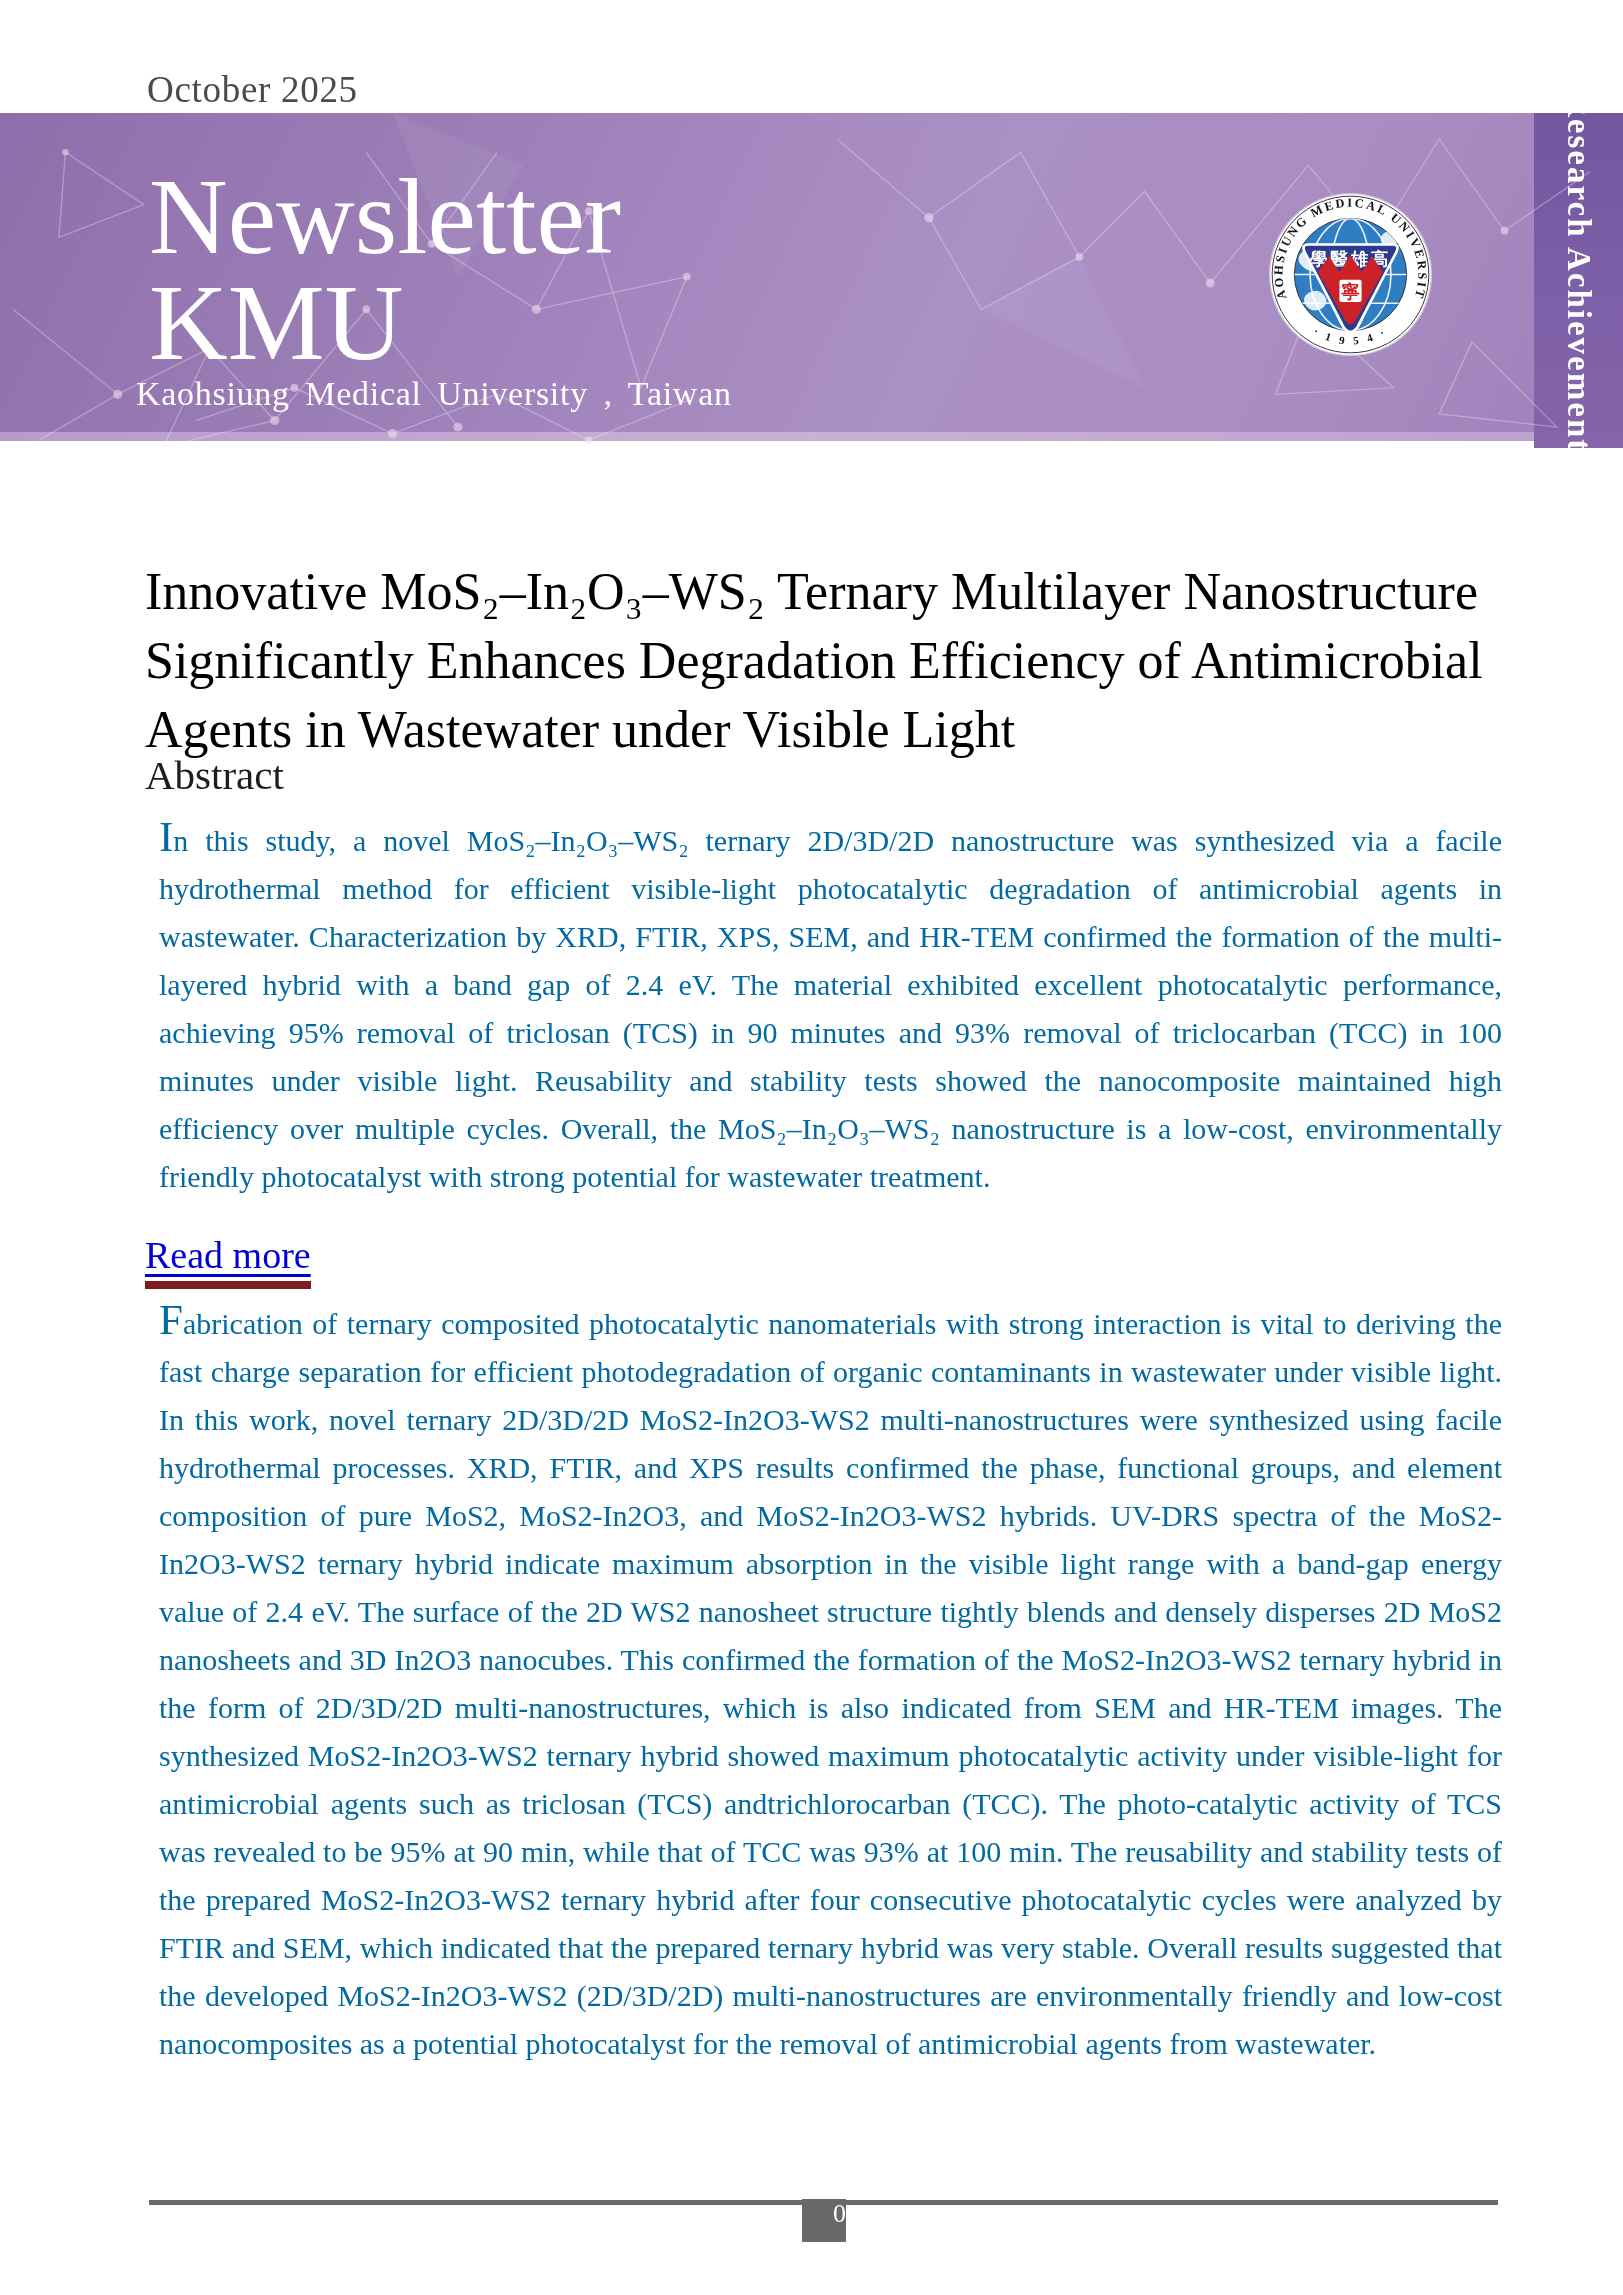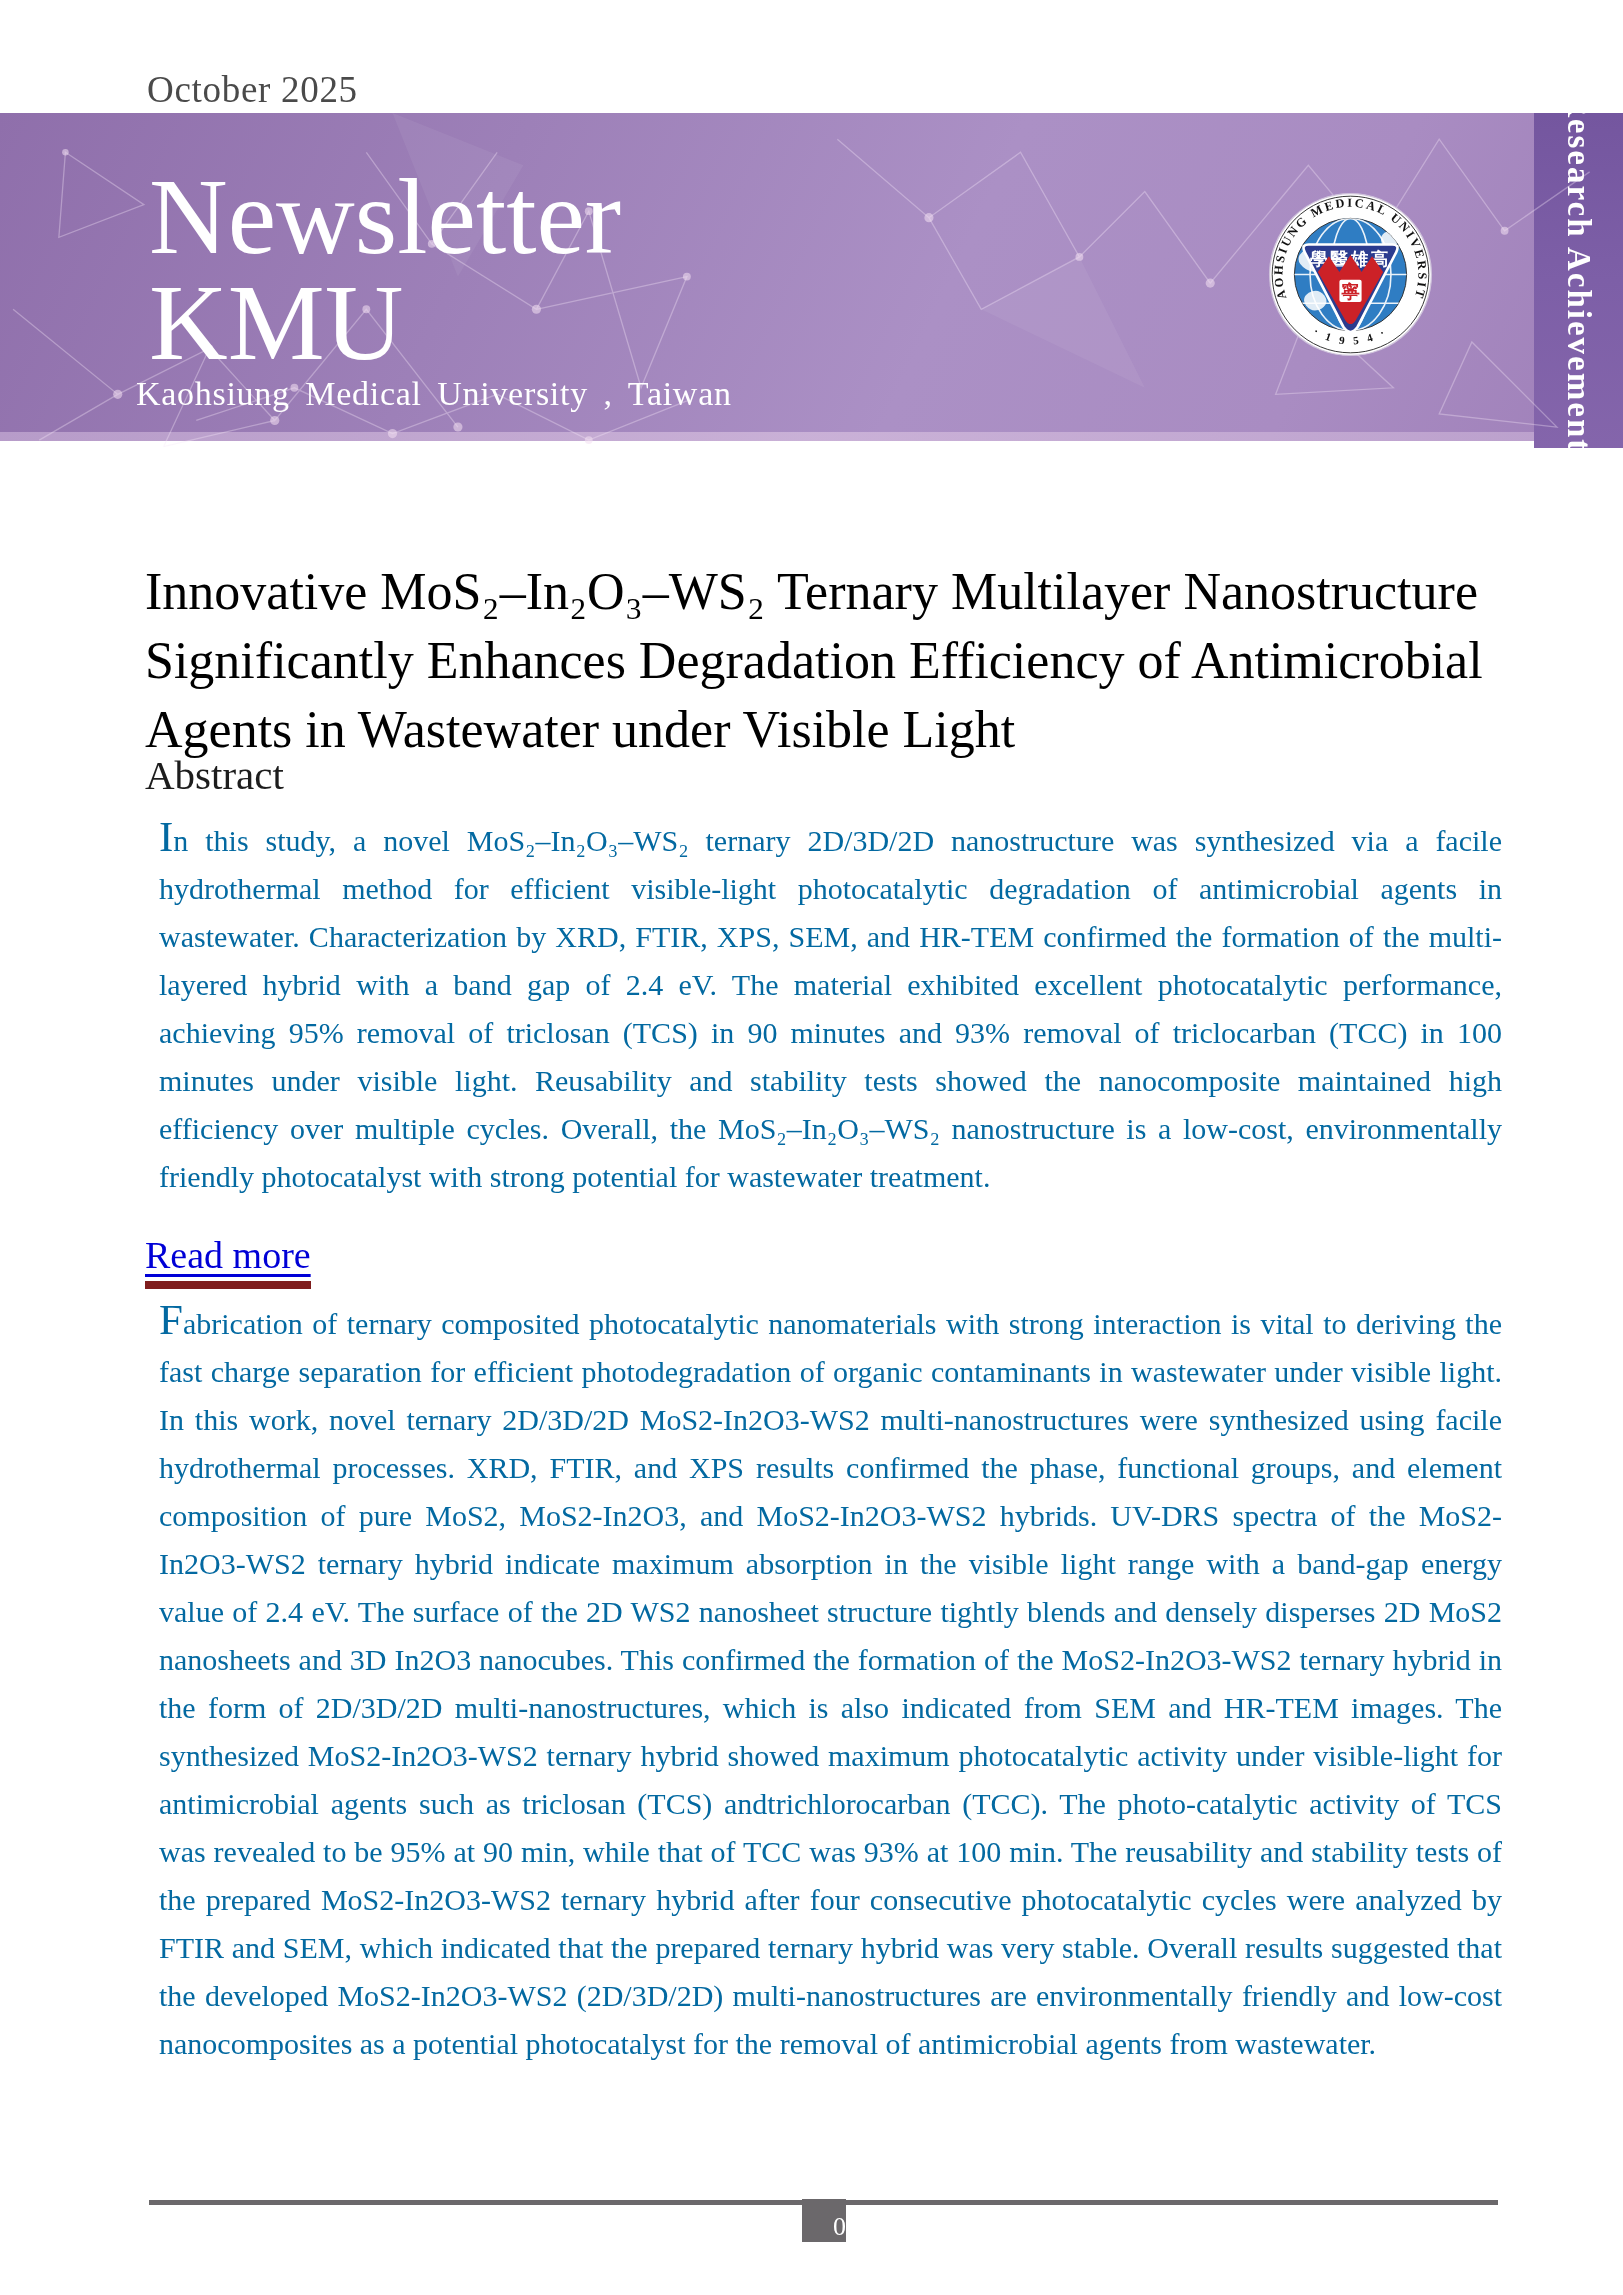--- a/index.html
+++ b/index.html
@@ -38,21 +38,21 @@
   .dropcap { font-size:43px; line-height:0; }
   .readmore-wrap { position:absolute; left:145px; top:1233px; }
   .readmore { color:#0000d6; font-size:38px; text-decoration:underline;
     text-decoration-thickness:2.6px; text-underline-offset:5.9px;
     border-bottom:8px solid #7f1d1d; padding-bottom:5.2px; cursor:pointer; }
   .body-para { top:1300px; }
 
   
   .footer-line { position:absolute; left:149px; top:2200px; width:1349px; height:4.6px; background:#6b686b; }
   .page-badge { position:absolute; left:802px; top:2199px; width:43px; height:43px; background:#6b686b;
-    display:flex; align-items:flex-end; justify-content:center;padding-left:44px; }
+    display:flex; align-items:flex-start; justify-content:center;padding-left:44px; }
   .page-badge span { color:#ffffff; font-size:26px; }
 </style>
 </head>
 <body>
 
 <div class="date">October 2025</div>
 
 <div class="header">
   <div class="banner-bg"></div>
   <div class="side-strip">

